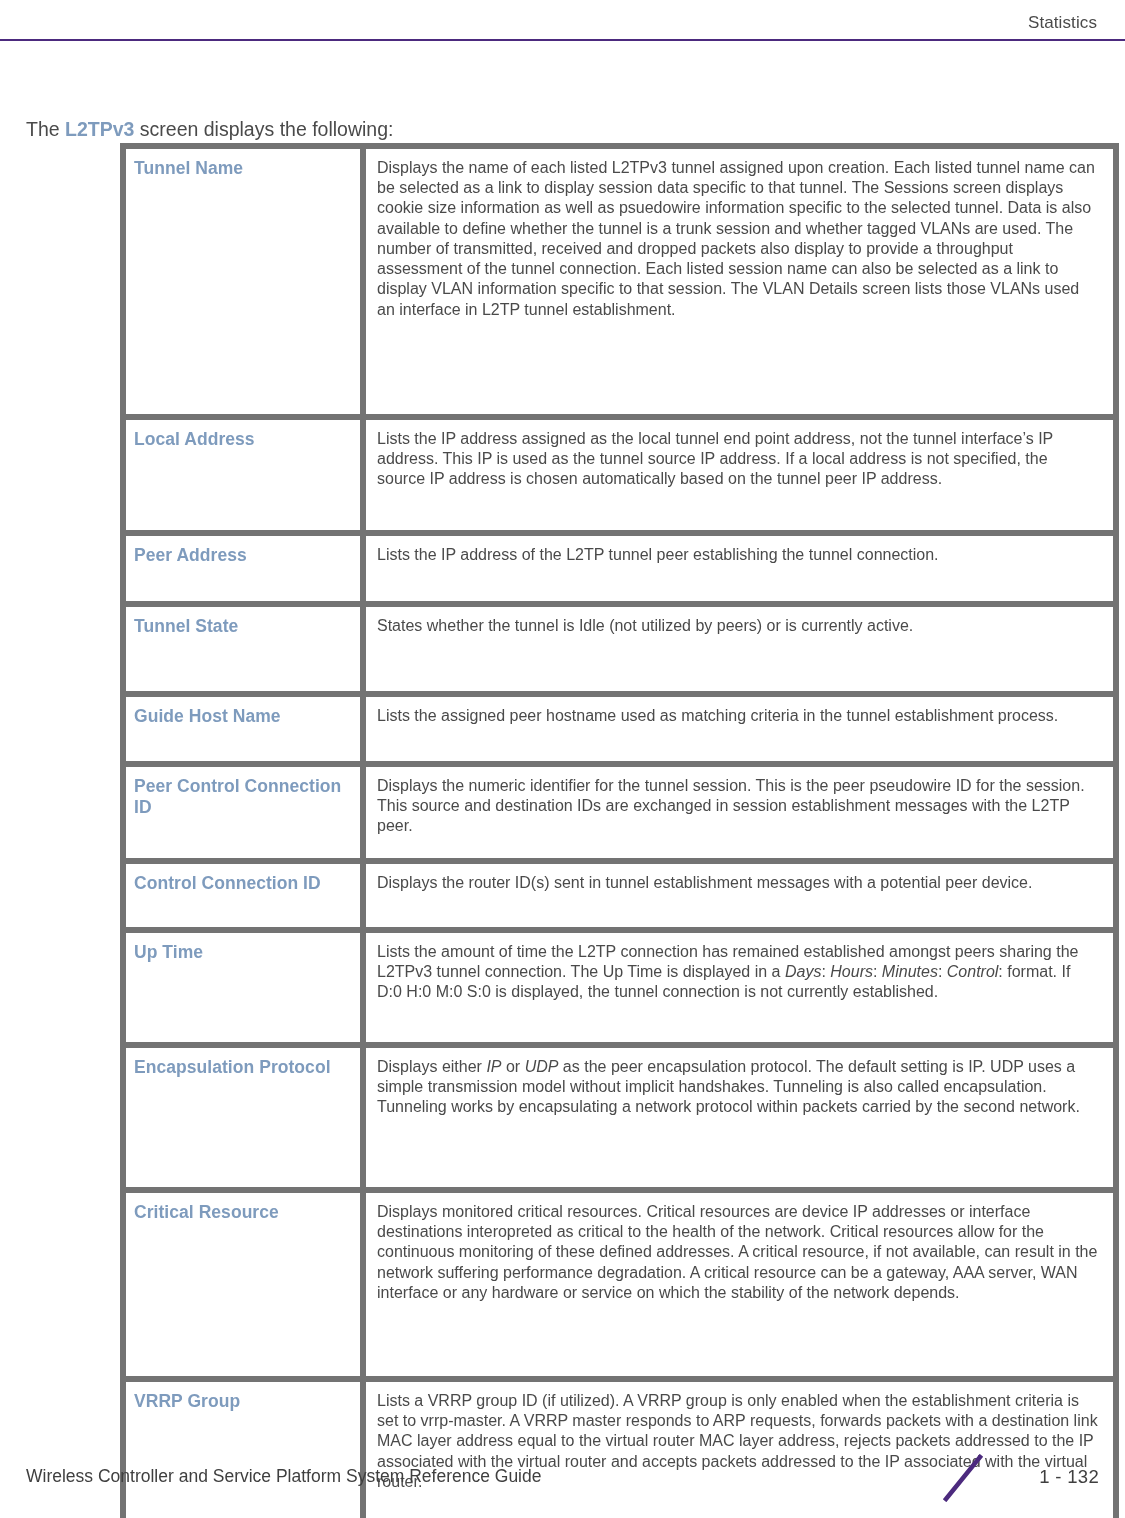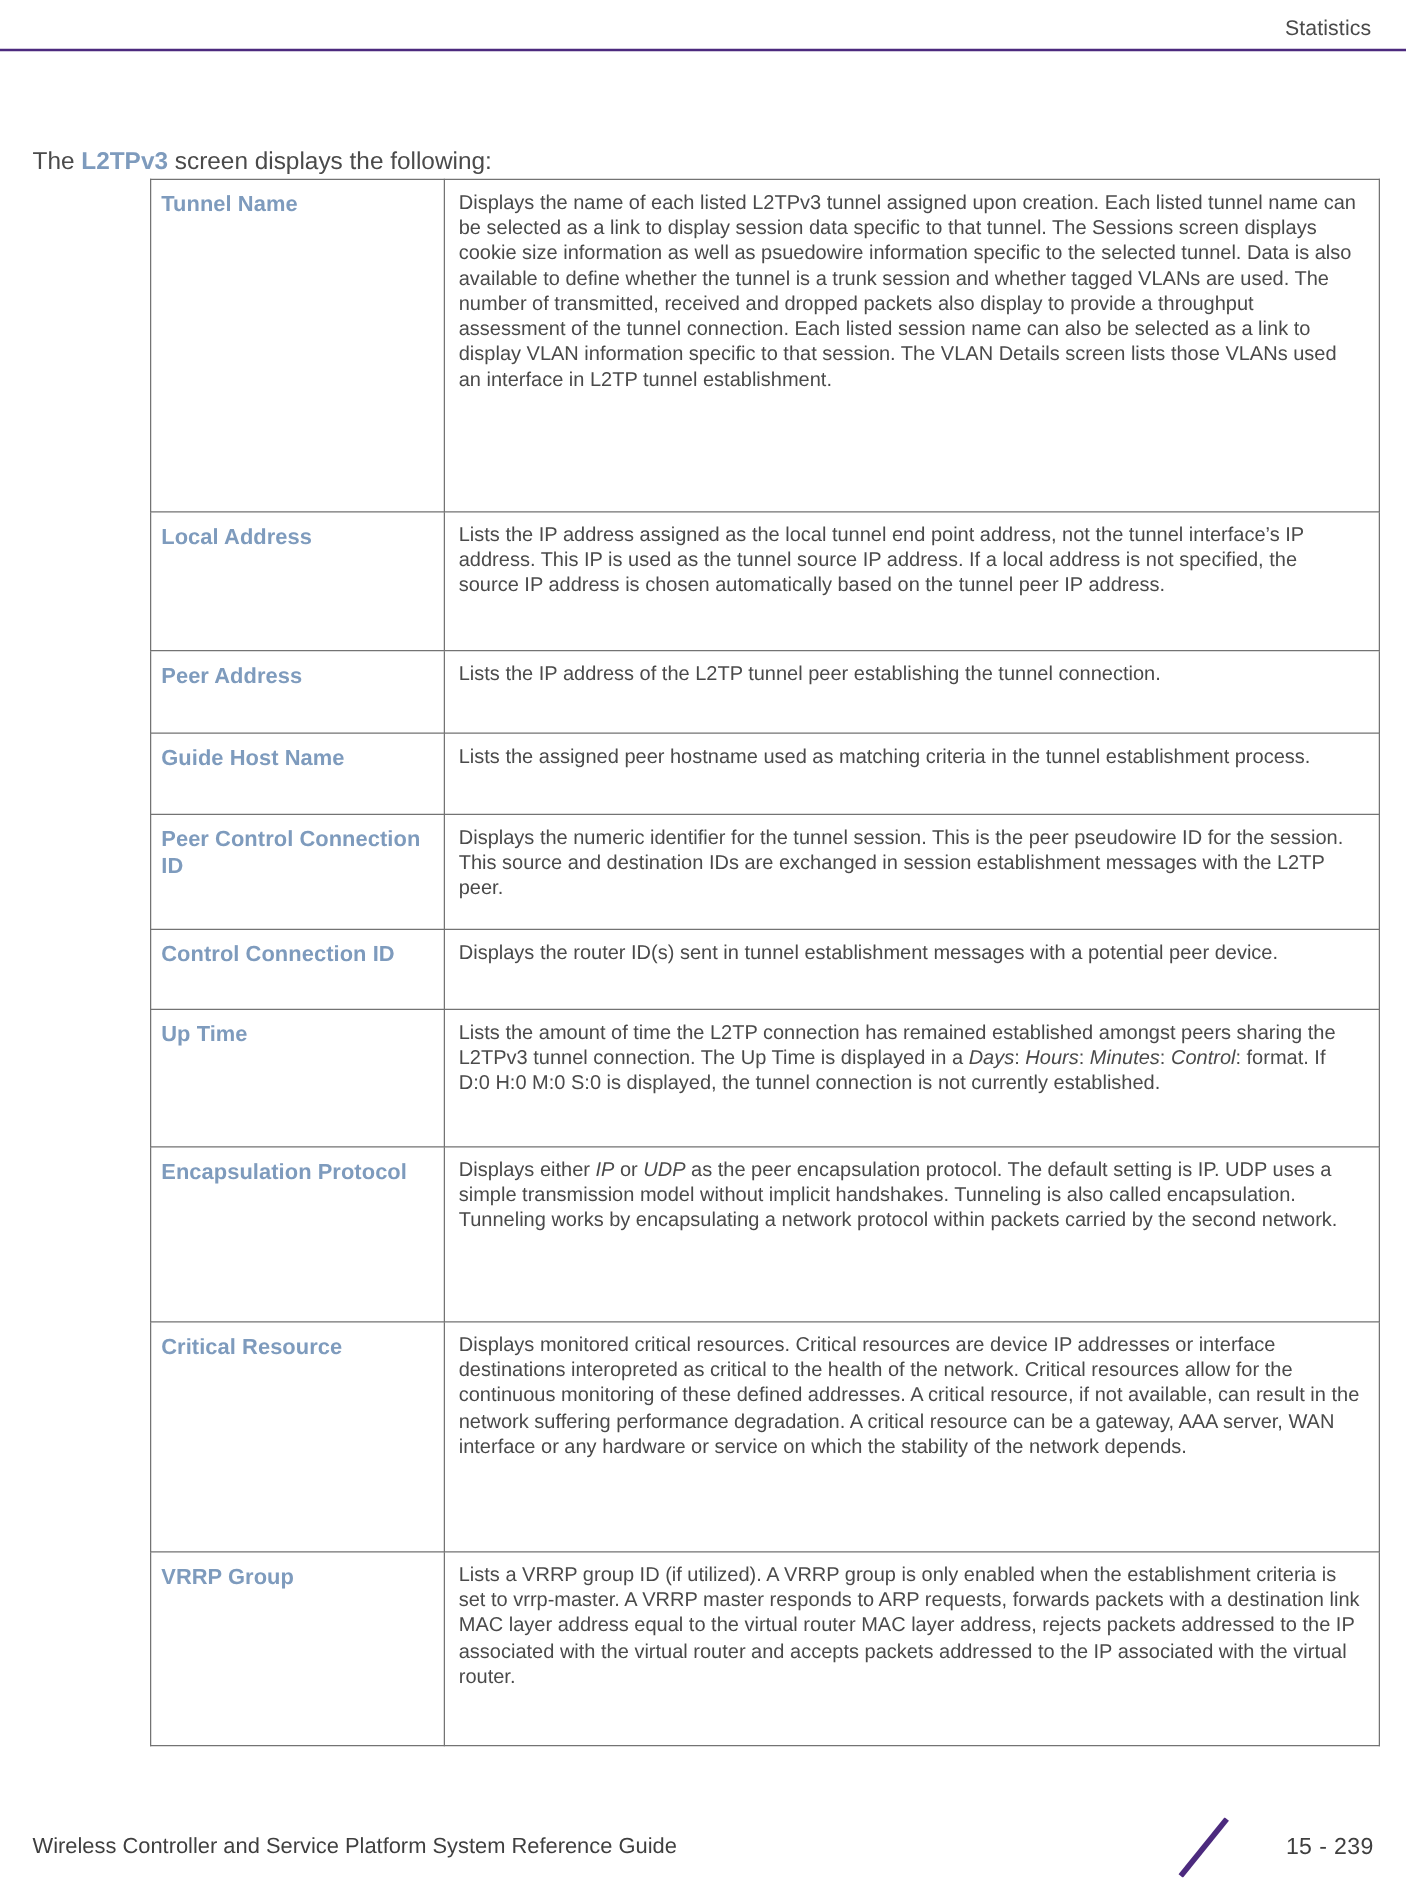--- a/index.html
+++ b/index.html
@@ -60,21 +60,21 @@
   
   .spec-table {
     position: absolute;
     left: 120px;
     top: 143px;
     width: 938px;
     border-collapse: collapse;
     table-layout: fixed;
   }
   .spec-table td {
-    border: 1px solid #737373;
+    border: 6px solid #737373;
     vertical-align: top;
     padding: 0;
   }
   .spec-table td.term-cell {
     width: 216px;
     padding: 9px 10px 6px 8px;
   }
   .spec-table td.desc-cell {
     width: 722px;
     padding: 9px 14px 6px 11px;
@@ -171,20 +171,28 @@
       </td>
     </tr>
     <tr class="r-peer-address">
       <td class="term-cell">
         <div class="term">Peer Address</div>
       </td>
       <td class="desc-cell">
         <div class="desc">Lists the IP address of the L2TP tunnel peer establishing the tunnel connection.</div>
       </td>
     </tr>
+    <tr class="r-tunnel-state">
+      <td class="term-cell">
+        <div class="term">Tunnel State</div>
+      </td>
+      <td class="desc-cell">
+        <div class="desc">States whether the tunnel is Idle (not utilized by peers) or is currently active.</div>
+      </td>
+    </tr>
     <tr class="r-peer-host">
       <td class="term-cell">
         <div class="term">Guide Host Name</div>
       </td>
       <td class="desc-cell">
         <div class="desc">Lists the assigned peer hostname used as matching criteria in the tunnel establishment process.</div>
       </td>
     </tr>
     <tr class="r-peer-ctrl-id">
       <td class="term-cell">
@@ -237,14 +245,14 @@
   </tbody>
 </table>
 
 <div class="page-footer">
   <div class="footer-guide-title">Wireless Controller and Service Platform System Reference Guide</div>
   <div class="footer-slash">
     <svg width="44" height="48" viewBox="0 0 44 48" aria-hidden="true">
       <line x1="4" y1="45" x2="38" y2="3" stroke="#4C2A7E" stroke-width="4.5" stroke-linecap="square"></line>
     </svg>
   </div>
-  <div class="footer-page-number">15 - 239</div>
+  <div class="footer-page-number">1 - 132</div>
 </div>
 
 </body></html>

